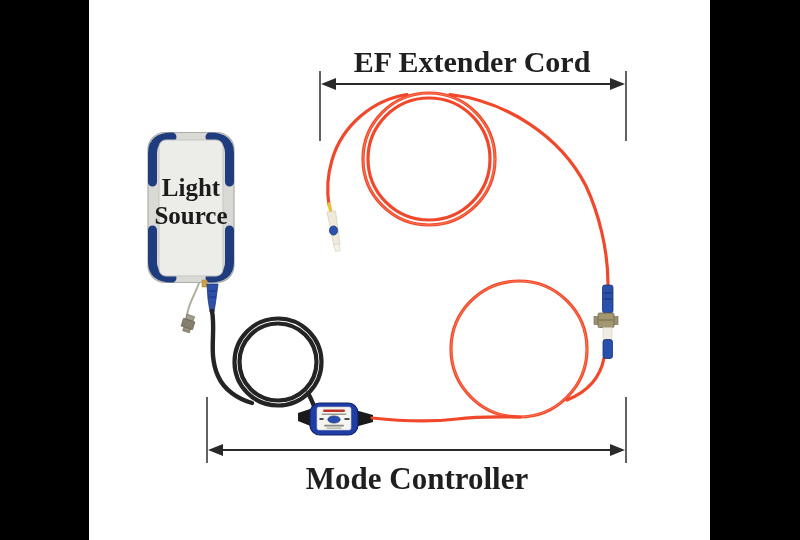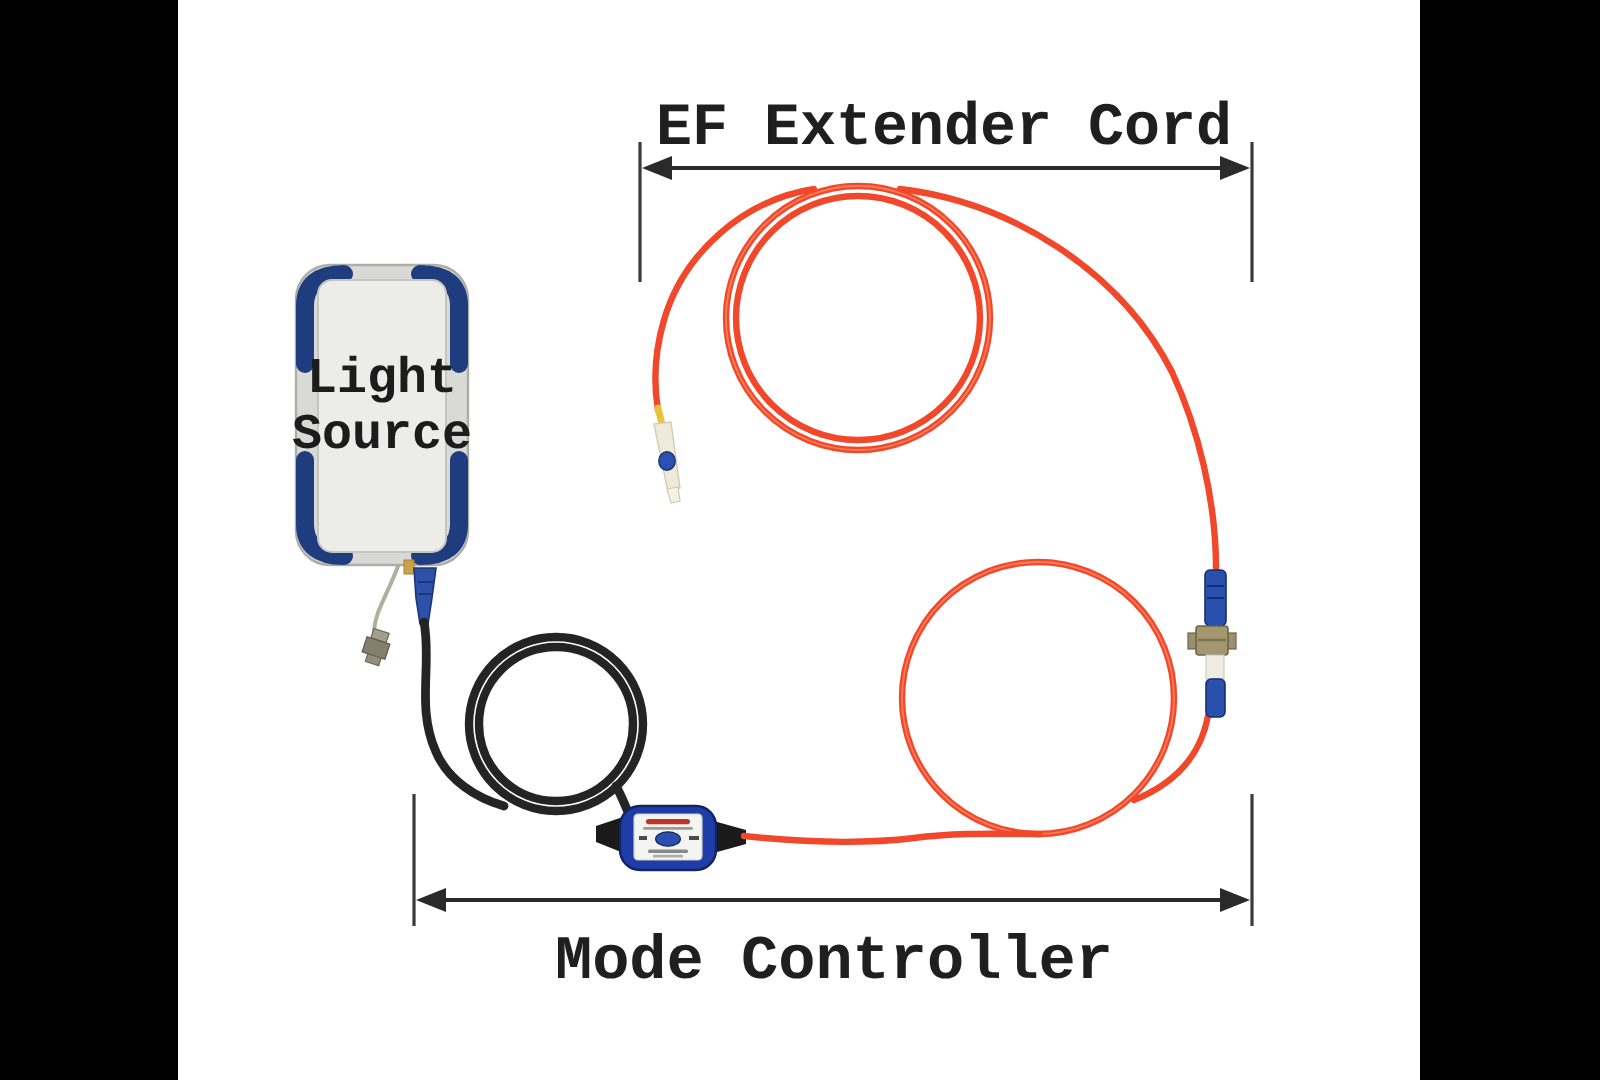--- a/index.html
+++ b/index.html
@@ -1,18 +1,18 @@
 <!DOCTYPE html>
 <html><head>
 <meta charset="utf-8">
 <style>
   html,body{margin:0;padding:0;background:#555;}
   .stage{
     position:relative;width:800px;height:540px;background:#ffffff;
-    overflow:hidden;font-family:Liberation Mono, monospace;
+    overflow:hidden;font-family:Liberation Serif, serif;
   }
   svg{display:block}
   .ann-line{stroke:#2a2a2a;stroke-width:1.9;fill:none}
   .ann-tick{stroke:#3a3a3a;stroke-width:1.6;fill:none}
   .ann-head{fill:#2a2a2a;stroke:none}
   .fiber{fill:none;stroke:#f1482b;stroke-width:3.2;stroke-linecap:round}
   .fiber-core{fill:none;stroke:#ff8a63;stroke-width:0.9;stroke-linecap:round;opacity:.8}
   .cable{fill:none;stroke:#242424;stroke-width:4.4;stroke-linecap:round}
   .pigtail{fill:none;stroke:#b3ada0;stroke-width:2;stroke-linecap:round}
   text.big-label{font-size:30px;font-weight:600;fill:#1f1f1f}

